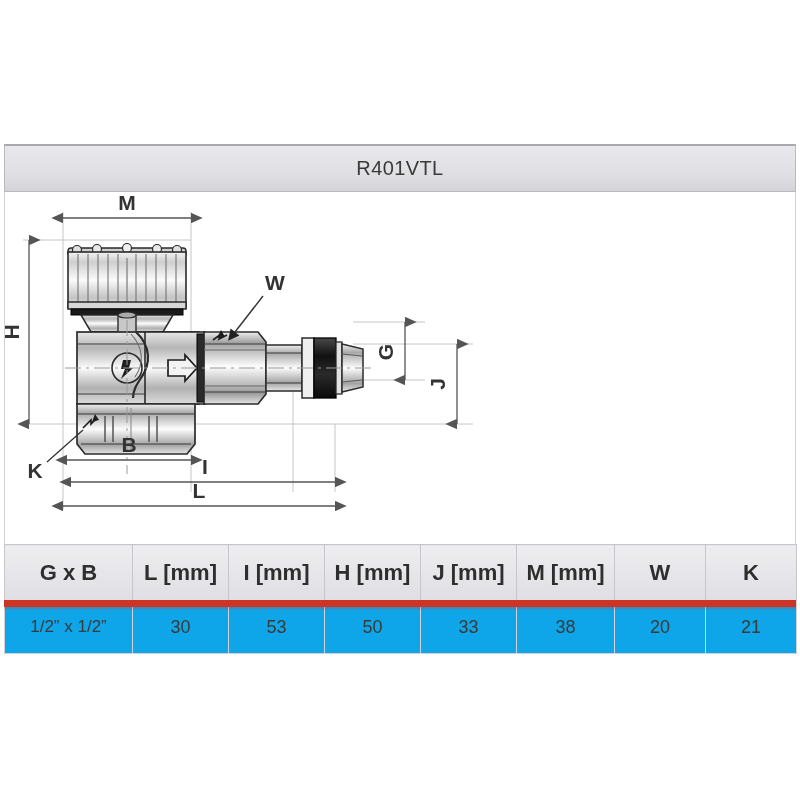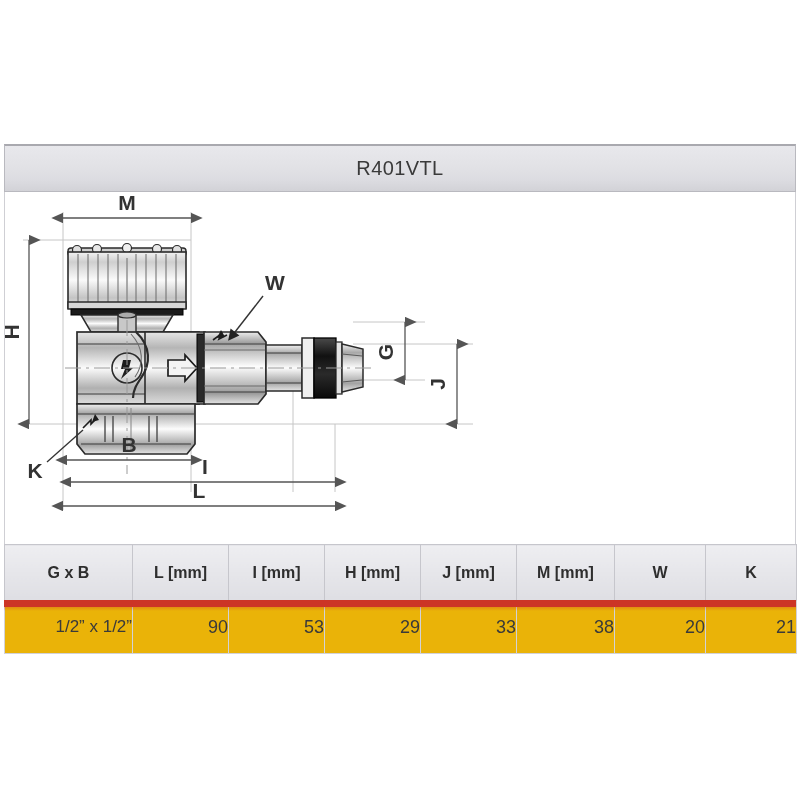--- a/index.html
+++ b/index.html
@@ -66,36 +66,36 @@
   table.spec-table {
     border-collapse: collapse;
     width: 792px;
     table-layout: fixed;
   }
   table.spec-table th {
     height: 56px;
     background: linear-gradient(to bottom, #eeeef1 0%, #e6e6ea 50%, #dedee3 100%);
     border: 1px solid #c6c6cc;
     border-bottom: none;
-    font-size: 16px;
+    font-size: 22px;
     font-weight: bold;
     color: #2e2e2e;
     text-align: center;
     padding: 0;
     font-family: "Liberation Sans", sans-serif;
     margin-left: 36px;
   }
   table.spec-table td {
     height: 52px;
-    background: #eab308;
+    background: #0ea5e9;
     border: 1px solid #d2d2d8;
     border-top: none;
     font-size: 18px;
     color: #3a3a3a;
-    text-align: right;
+    text-align: center;
     padding: 0;
     font-family: "Liberation Sans", sans-serif;
   }
   table.spec-table td.first-col {
     font-size: 17px;
   }
   .red-rule {
     position: absolute;
     left: 4px;
     top: 600px;
@@ -348,23 +348,23 @@
         <th>H [mm]</th>
         <th>J [mm]</th>
         <th>M [mm]</th>
         <th>W</th>
         <th>K</th>
       </tr>
     </thead>
     <tbody>
       <tr>
         <td class="first-col">1/2” x 1/2”</td>
-        <td>90</td>
+        <td>30</td>
         <td>53</td>
-        <td>29</td>
+        <td>50</td>
         <td>33</td>
         <td>38</td>
         <td>20</td>
         <td>21</td>
       </tr>
     </tbody>
   </table>
 </div>
 
 <div class="red-rule"></div>

